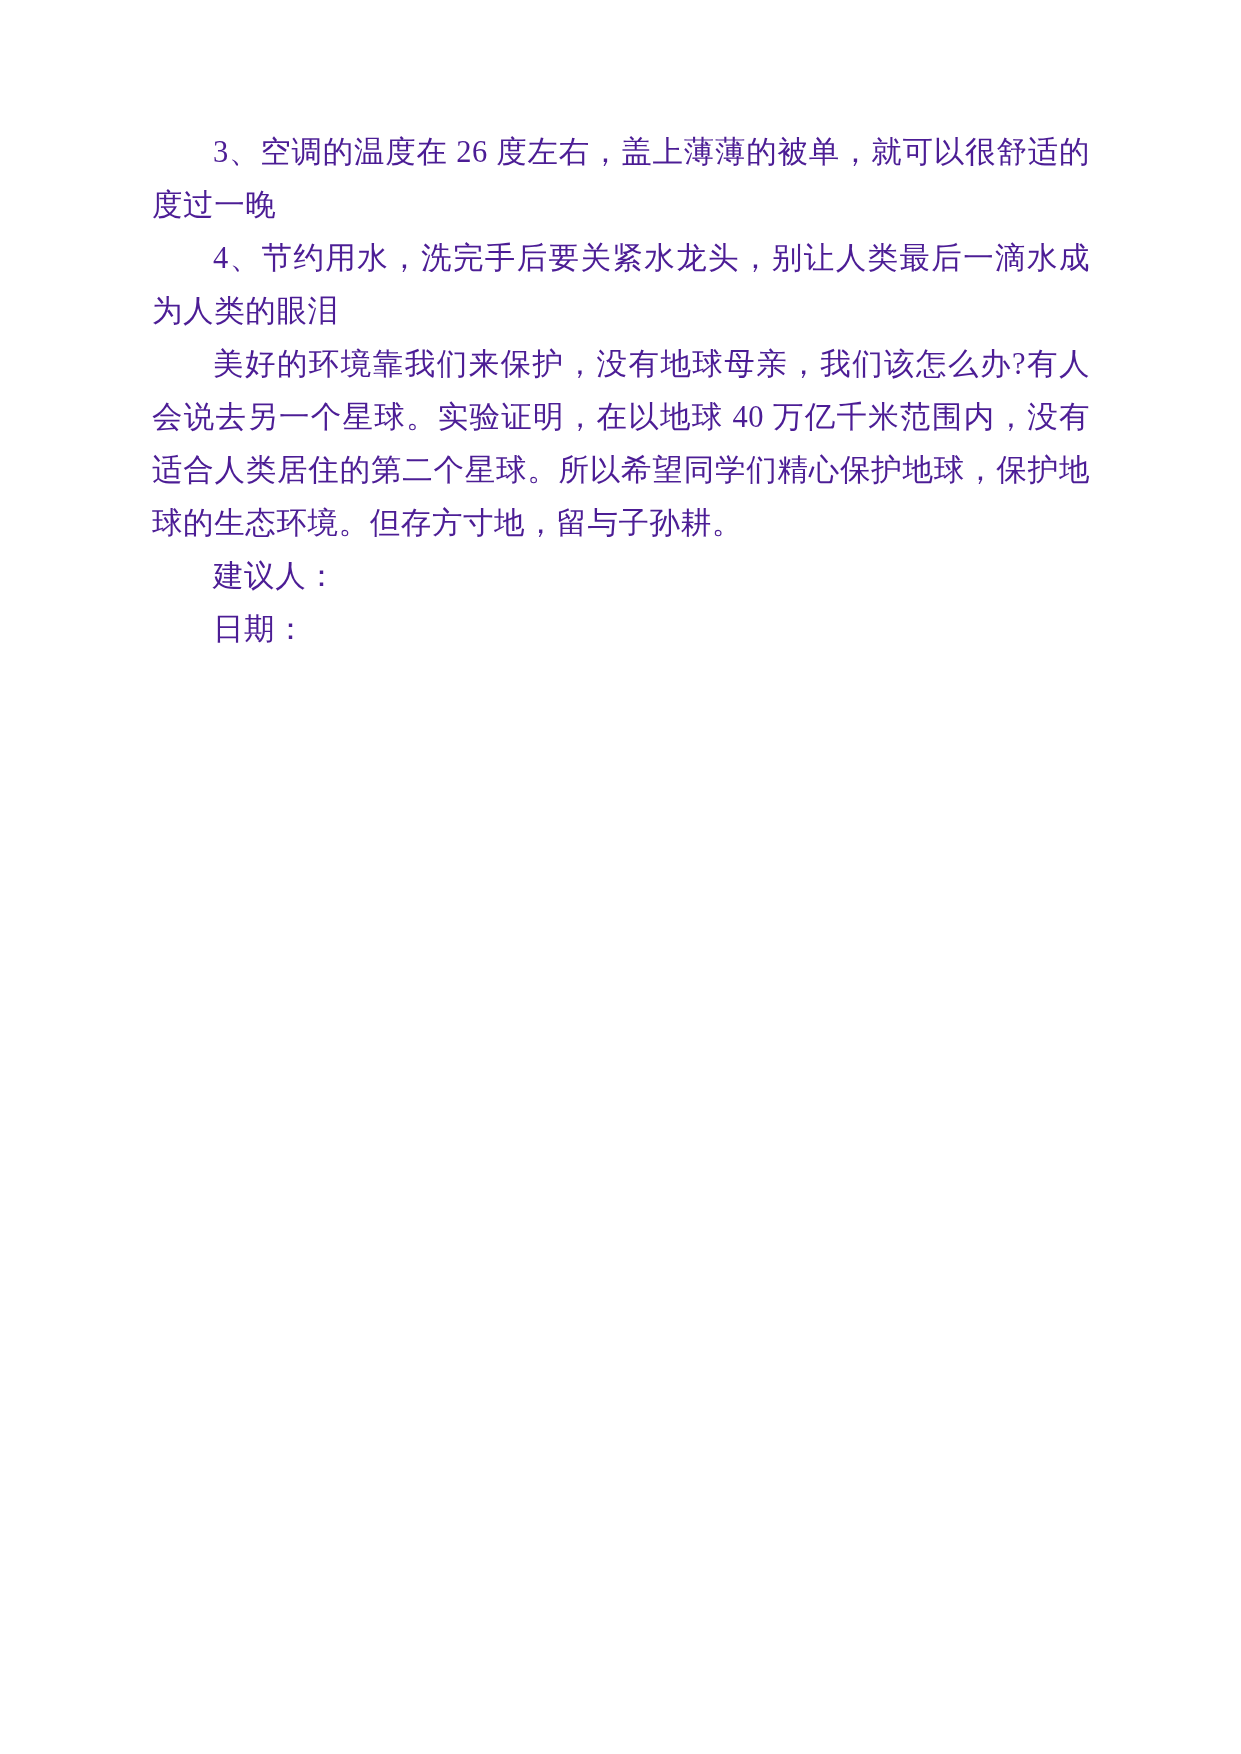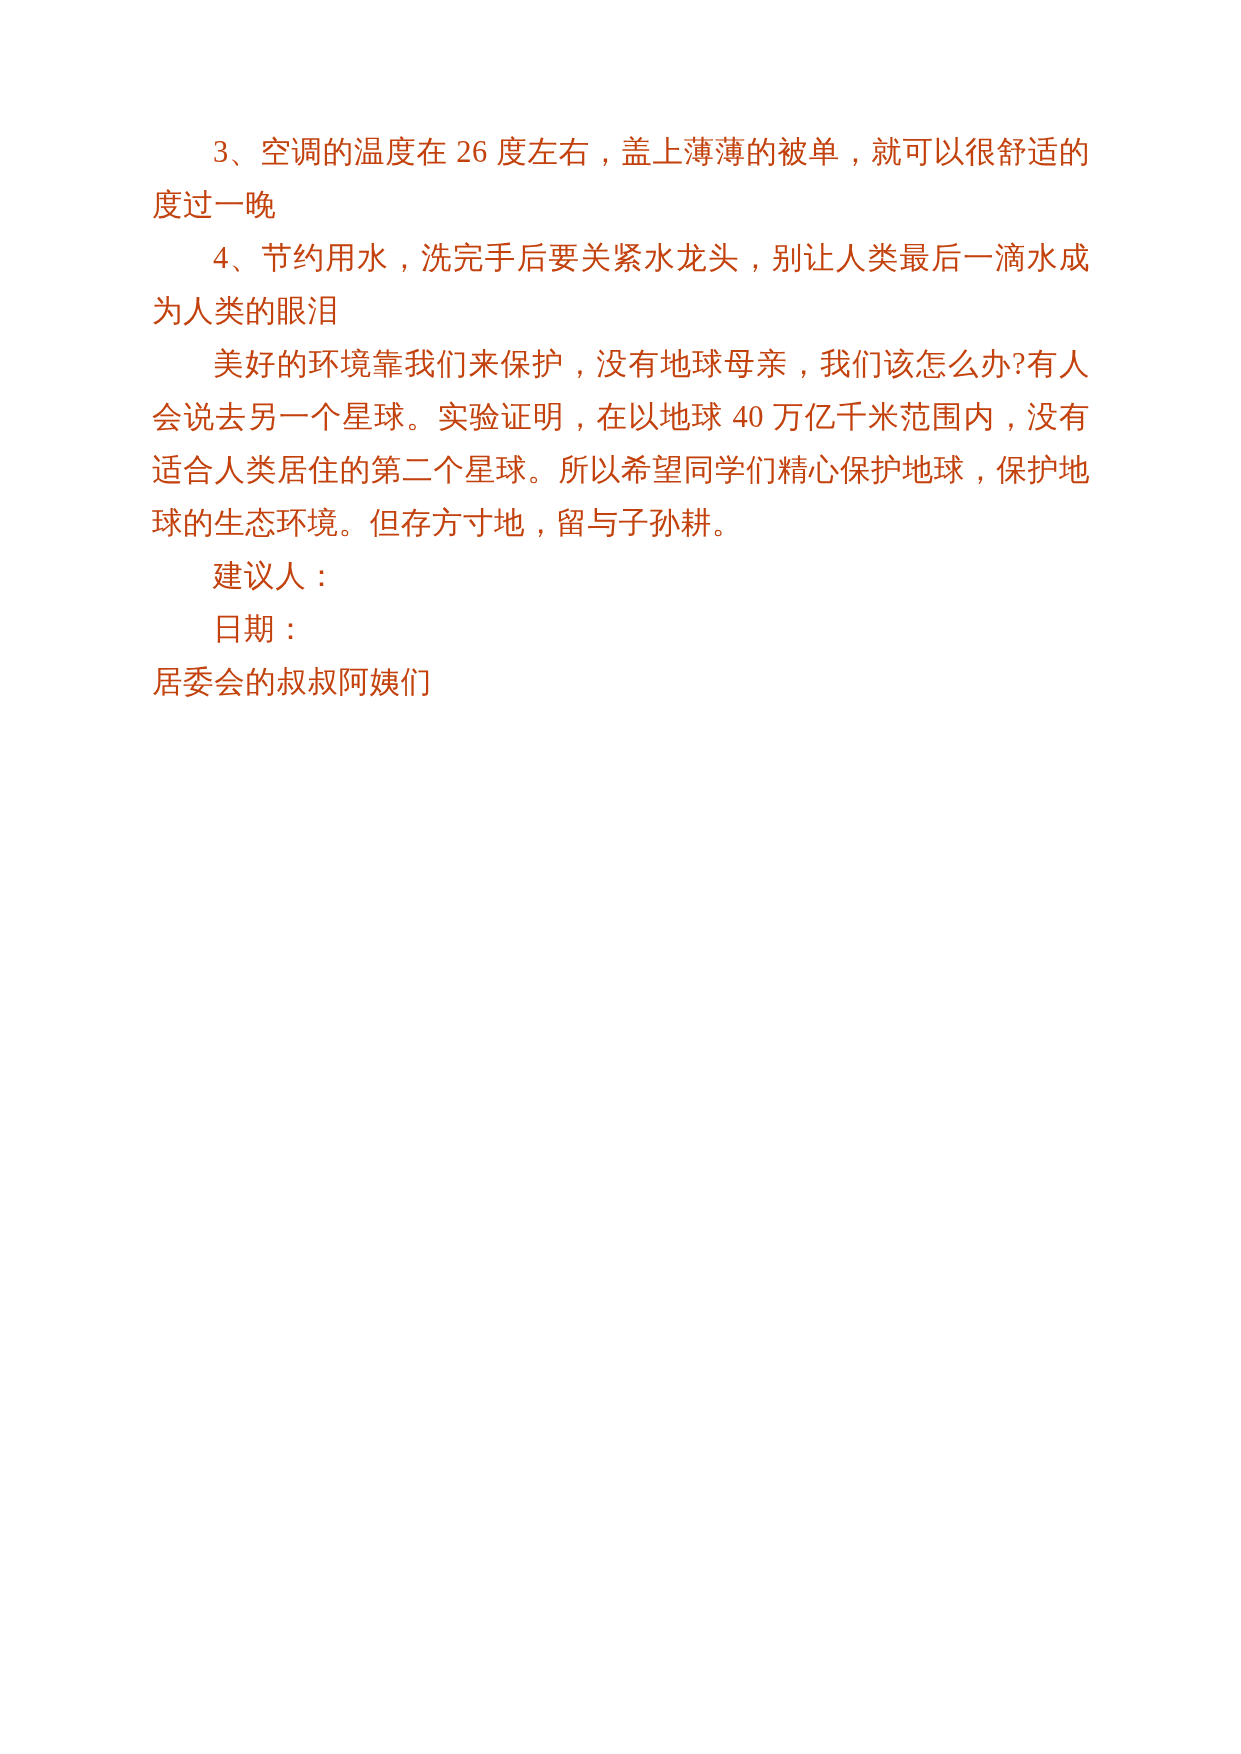--- a/index.html
+++ b/index.html
@@ -8,21 +8,21 @@
     background: #ffffff;
   }
   .page {
     position: relative;
     width: 1241px;
     height: 1754px;
     background: #ffffff;
     margin: 0 auto;
     overflow: hidden;
     font-family: "Liberation Serif", "DejaVu Serif", serif;
-    color: #c2410c;
+    color: #4c1d95;
   }
   .content {
     position: absolute;
     left: 152px;
     top: 126px;
     width: 938px;
   }
   p {
     margin: 0;
     font-size: 30.5px;
@@ -42,15 +42,14 @@
 </head>
 <body>
 
 <div class="page">
   <div class="content">
     <p class="indent">3、空调的温度在 26 度左右，盖上薄薄的被单，就可以很舒适的度过一晚</p>
     <p class="indent">4、节约用水，洗完手后要关紧水龙头，别让人类最后一滴水成为人类的眼泪</p>
     <p class="indent">美好的环境靠我们来保护，没有地球母亲，我们该怎么办?有人会说去另一个星球。实验证明，在以地球 40 万亿千米范围内，没有适合人类居住的第二个星球。所以希望同学们精心保护地球，保护地球的生态环境。但存方寸地，留与子孙耕。</p>
     <p class="indent">建议人：</p>
     <p class="indent">日期：</p>
-    <p class="noindent">居委会的叔叔阿姨们</p>
   </div>
 </div>
 
 </body></html>

